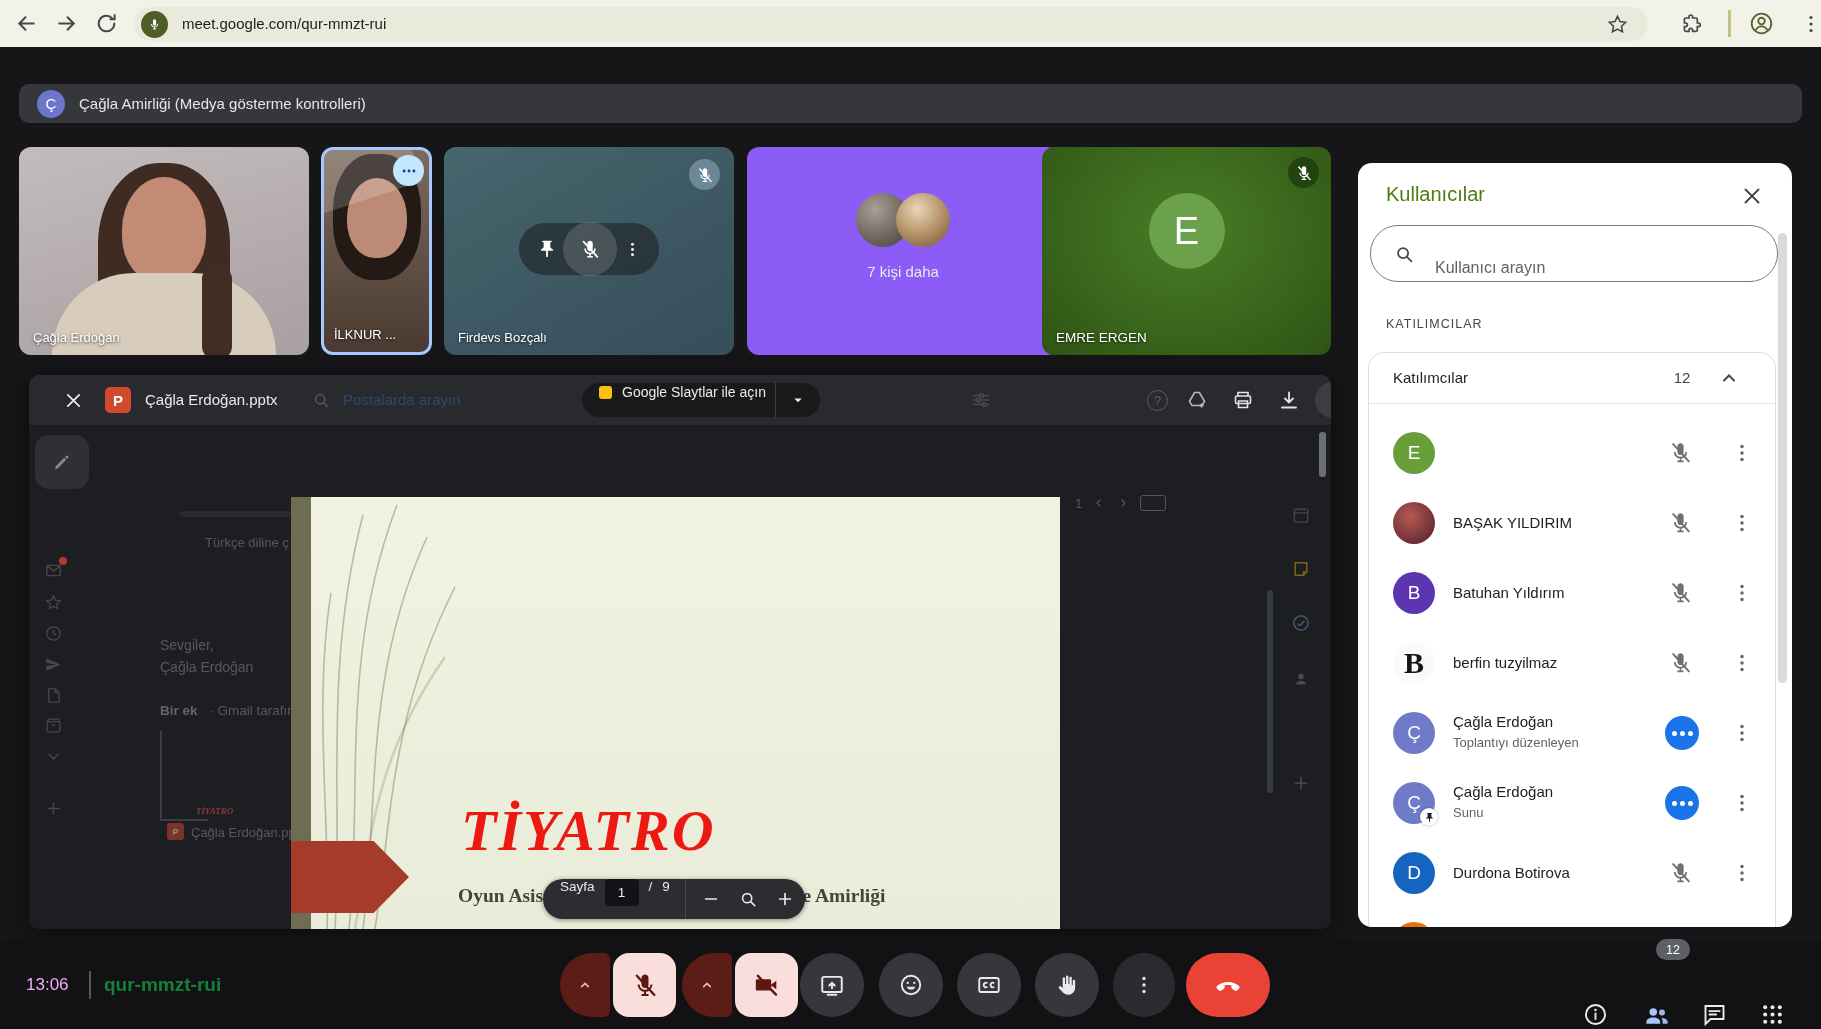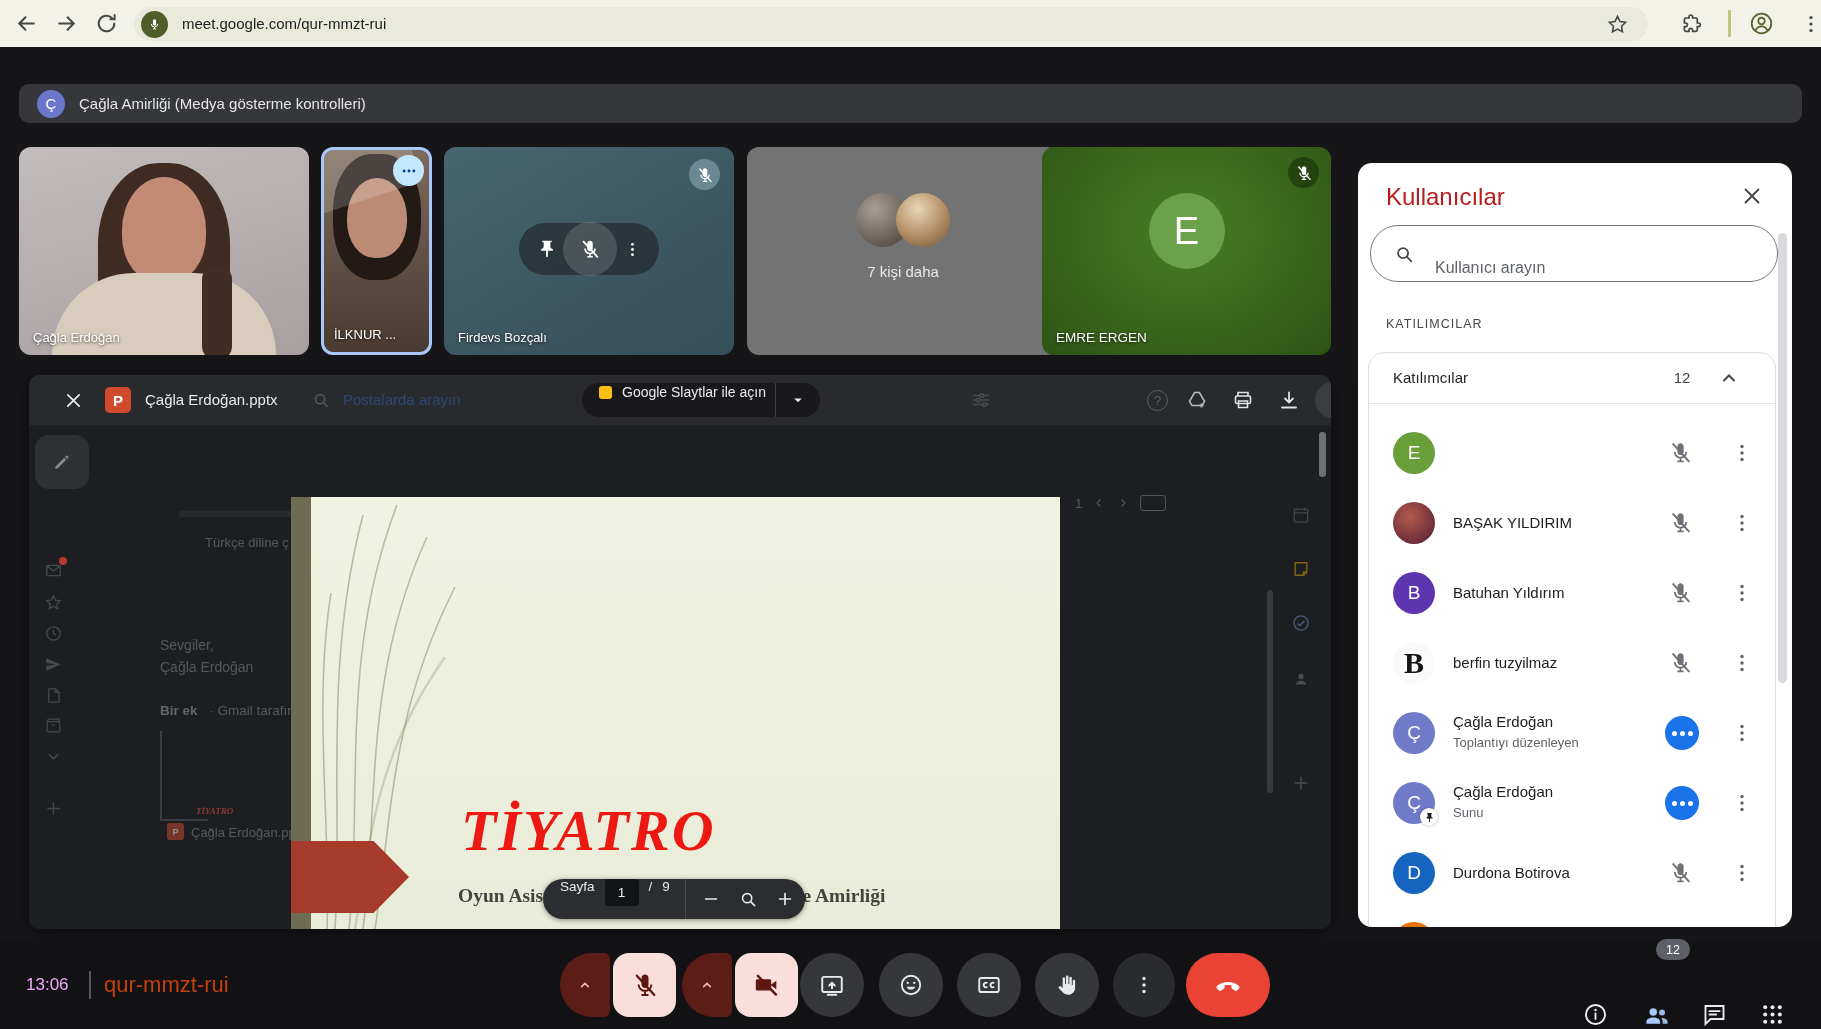--- a/index.html
+++ b/index.html
@@ -40,21 +40,21 @@
   .slidesub{position:absolute;left:167px;top:388px;font-family:"Liberation Serif",serif;font-weight:700;font-size:19.5px;color:#43443b;}
   .redarrow{position:absolute;left:0;top:344px;width:118px;height:72px;background:#a63b2b;clip-path:polygon(0 0,70% 0,100% 50%,70% 100%,0 100%);}
 
   .pagepill{position:absolute;left:514px;top:454px;width:262px;height:40px;border-radius:20px;background:#2b2d30;box-shadow:0 1px 5px rgba(0,0,0,.45);display:flex;padding:0;color:#e8eaed;}
   .pagepill .lbl{margin-left:17px;font-size:13.5px;}
   .pageinput{width:30px;height:25px;margin-left:10px;background:#121316;border:none;border-radius:4px;color:#e8eaed;font-size:13.5px;text-align:center;font-family:"Liberation Sans",sans-serif;}
   .ppbtn{background:none;border:none;padding:0;color:#e8eaed;cursor:pointer;display:flex;align-items:center;}
 
   
   .panel{position:absolute;left:1358px;top:163px;width:434px;height:764px;background:#fff;border-radius:14px;overflow:hidden;}
-  .ptitle{position:absolute;left:28px;top:20px;font-size:24px;color:#b91c1c;}
+  .ptitle{position:absolute;left:28px;top:20px;font-size:20px;color:#4d7c0f;}
   .pclose{position:absolute;right:26px;top:20px;width:26px;height:26px;background:none;border:none;padding:0;color:#444746;cursor:pointer;}
   .psearch{position:absolute;left:12px;top:62px;width:408px;height:57px;border:1.5px solid #767a78;border-radius:28px;box-sizing:border-box;display:flex;align-items:center;}
   .psearch input{border:none;outline:none;background:none;font-size:16px;color:#202124;margin-left:18px;width:300px;font-family:"Liberation Sans",sans-serif;margin-top:29px;}
   .psearch input::placeholder{color:#5f6368;}
   .sectlabel{position:absolute;left:28px;top:154px;font-size:12.5px;letter-spacing:1px;color:#444746;font-weight:500;}
   .pcard{position:absolute;left:10px;top:189px;width:408px;height:600px;border:1px solid #dadce0;border-radius:16px;box-sizing:border-box;}
   .pcardhead{position:relative;height:50px;border-bottom:1px solid #e5e5e5;}
   .pcardhead .gl{position:absolute;left:24px;top:0;line-height:50px;font-size:15px;font-weight:500;color:#1f1f1f;}
   .pcardhead .gc{position:absolute;left:298px;top:0;width:30px;text-align:center;line-height:50px;font-size:15px;color:#444746;}
   .pcardhead .chv{position:absolute;left:348px;top:13px;width:24px;height:24px;background:none;border:none;padding:0;color:#444746;cursor:pointer;}
@@ -68,21 +68,21 @@
   .rowkebab{position:absolute;left:361px;top:23px;width:24px;height:24px;background:none;border:none;padding:0;color:#5f6368;cursor:pointer;}
   .speak{position:absolute;left:296px;top:18px;width:34px;height:34px;border-radius:50%;background:#1a73e8;display:flex;align-items:center;justify-content:center;gap:3px;}
   .speak i{width:5px;height:5px;border-radius:50%;background:#fff;}
   .pinbadge{position:absolute;right:-3px;bottom:-2px;width:18px;height:18px;border-radius:50%;background:#fff;box-shadow:0 0 2px rgba(0,0,0,.4);display:flex;align-items:center;justify-content:center;color:#202124;}
   .pscroll{position:absolute;left:420px;top:70px;width:9px;height:450px;border-radius:4.5px;background:#d8dadd;}
 
   
   .bbar{position:absolute;left:0;top:941px;width:1821px;height:88px;background:#121214;}
   .btime{position:absolute;left:26px;top:0;line-height:88px;font-size:17px;color:#f0abfc;font-weight:500;}
   .bsep{position:absolute;left:89px;top:30px;width:2px;height:28px;background:#55585c;}
-  .bcode{position:absolute;left:104px;top:0;line-height:88px;font-size:22px;color:#c2410c;font-weight:400;}
+  .bcode{position:absolute;left:104px;top:0;line-height:88px;font-size:19px;color:#15803d;font-weight:700;}
   .cbtn{position:absolute;top:12px;width:64px;height:64px;border-radius:50%;background:#36373b;border:none;padding:0;color:#e8eaed;display:flex;align-items:center;justify-content:center;cursor:pointer;}
   .chevbtn{position:absolute;top:12px;width:50px;height:64px;border-radius:32px 6px 6px 32px;background:#5b1d15;border:none;padding:0;color:#f2b8b5;display:flex;align-items:center;justify-content:center;cursor:pointer;}
   .offbtn{position:absolute;top:12px;width:63px;height:64px;border-radius:16px;background:#f9dedc;border:none;padding:0;color:#5f1811;display:flex;align-items:center;justify-content:center;cursor:pointer;}
   .endbtn{position:absolute;left:1186px;top:12px;width:84px;height:64px;border-radius:32px;background:#ea4335;border:none;padding:0;color:#fff;display:flex;align-items:center;justify-content:center;cursor:pointer;}
   .ribtn{position:absolute;top:59px;width:28px;height:28px;background:none;border:none;padding:0;color:#e8eaed;cursor:pointer;}
   .pplbadge{position:absolute;left:1656px;top:-2px;width:34px;height:21px;border-radius:10.5px;background:rgba(97,101,107,.96);color:#fff;font-size:12.5px;display:flex;align-items:center;justify-content:center;}
 </style>
 </head>
 <body>
 
@@ -193,21 +193,21 @@
     <span class="mutebadge" style="right:14px;top:12px;background:rgba(116,145,158,.85)">
       <svg class="ic" width="18" height="18" viewBox="0 0 24 24">
           <path fill="currentColor" d="M12 14.5c1.7 0 3-1.3 3-3V6c0-1.7-1.3-3-3-3s-3 1.3-3 3v5.5c0 1.7 1.3 3 3 3z"></path>
           <path fill="none" stroke="currentColor" stroke-width="1.7" d="M6.5 11.5c0 3 2.5 5.5 5.5 5.5s5.5-2.5 5.5-5.5M12 17.2V20M9 20.5h6"></path>
           <path stroke="currentColor" stroke-width="1.9" stroke-linecap="round" d="M5 4l15 16.5"></path>
         </svg>
     </span>
     <span class="tlabel">Firdevs Bozçalı</span>
   </div>
 
-  <div class="tile" style="left:747px;width:312px;background:#737373">
+  <div class="tile" style="left:747px;width:312px;background:#8b5cf6">
     <div class="abs" style="left:50%;top:46px;transform:translateX(-50%);display:flex">
       <div style="width:54px;height:54px;border-radius:50%;background:radial-gradient(circle at 35% 30%,#a99f96,#6b625a 60%,#453f3a)"></div>
       <div style="width:54px;height:54px;border-radius:50%;margin-left:-14px;background:radial-gradient(circle at 40% 30%,#e9d6b8,#b08c62 55%,#6e5137)"></div>
     </div>
     <div class="abs" style="left:0;top:116px;width:100%;text-align:center;font-size:15px;color:#e8eaed">7 kişi daha</div>
   </div>
 
   <div class="tile" style="left:1042px;width:289px;background:radial-gradient(ellipse at 50% 40%,#477c26 0%,#3c691d 50%,#2e5415 100%)">
     <div class="abs" style="left:50%;top:46px;transform:translateX(-50%);width:76px;height:76px;border-radius:50%;background:#6ba14b;color:#fff;font-size:38px;display:flex;align-items:center;justify-content:center">E</div>
     <span class="mutebadge" style="right:12px;top:10px;background:rgba(32,62,13,.85)">

